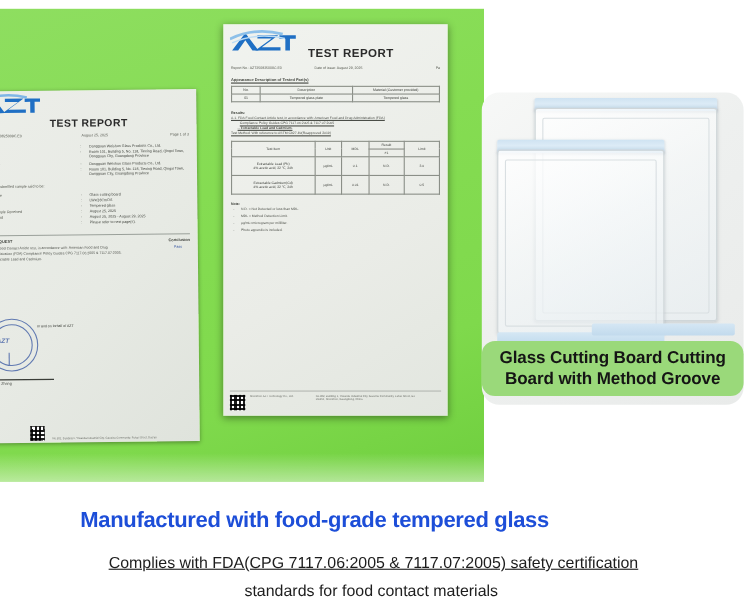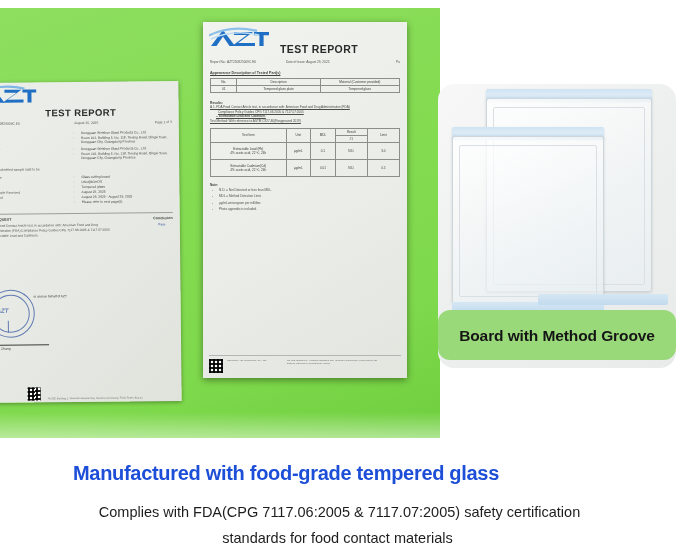--- a/index.html
+++ b/index.html
@@ -114,21 +114,21 @@
     letter-spacing:-.1px;
   }
 
   
   .headline{
     position:absolute;left:0;top:462px;width:572px;text-align:center;
     font-size:20px;font-weight:bold;color:#1d4ed8;letter-spacing:-.3px;
   }
   .sub1{
     position:absolute;left:0;top:504px;width:679px;text-align:center;
-    font-size:14.5px;color:#1d1d1d;
+    font-size:14.5px;color:#1d1d1d;text-decoration:underline;
   }
   .sub2{
     position:absolute;left:0;top:530px;width:675px;text-align:center;
     font-size:14.5px;color:#1d1d1d;
   }
 </style>
 </head>
 <body>
 
 <div class="stage">
@@ -353,20 +353,21 @@
         <div class="lip"></div>
         <div class="glass"></div>
         <div class="inner"></div>
         <div class="lip-b"></div>
       </div>
       <div style="position:absolute;left:100px;top:210px;width:130px;height:11px;background:linear-gradient(180deg,#d5e7f4,#c2daed);border-radius:2px;"></div>
     </div>
 
     <div class="caption">
       <div>
+        <div>Glass Cutting Board Cutting</div>
         <div>Board with Method Groove</div>
       </div>
     </div>
   </div>
 
   <div class="headline">Manufactured with food-grade tempered glass</div>
   <div class="sub1">Complies with FDA(CPG 7117.06:2005 &amp; 7117.07:2005) safety certification</div>
   <div class="sub2">standards for food contact materials</div>
 
 </div>

